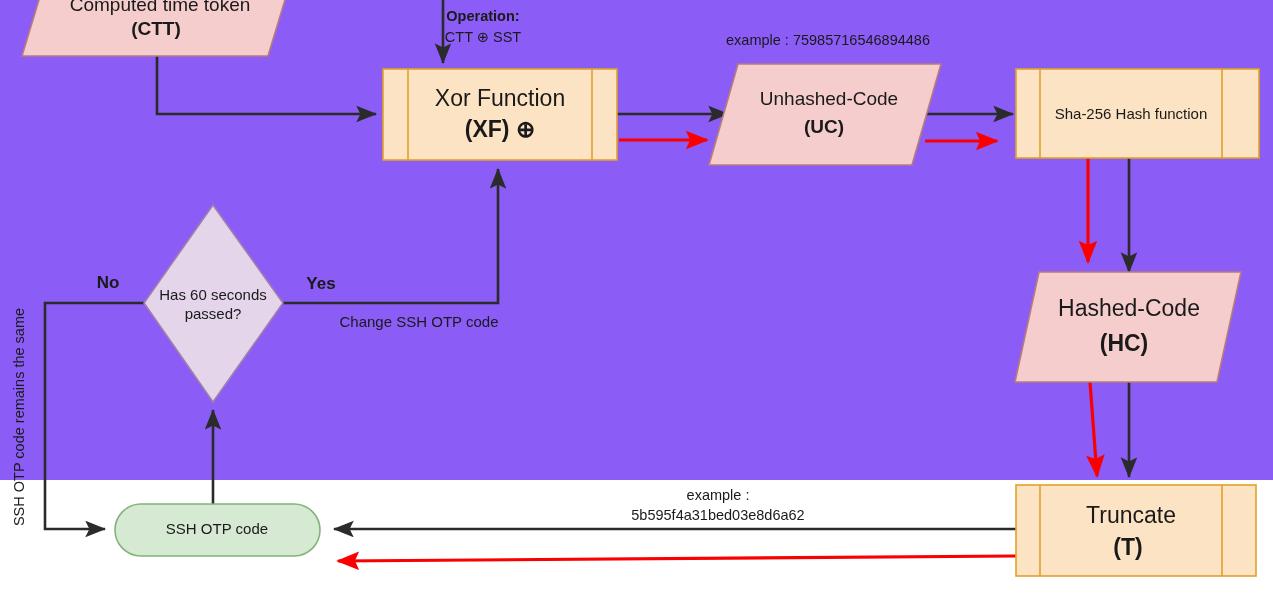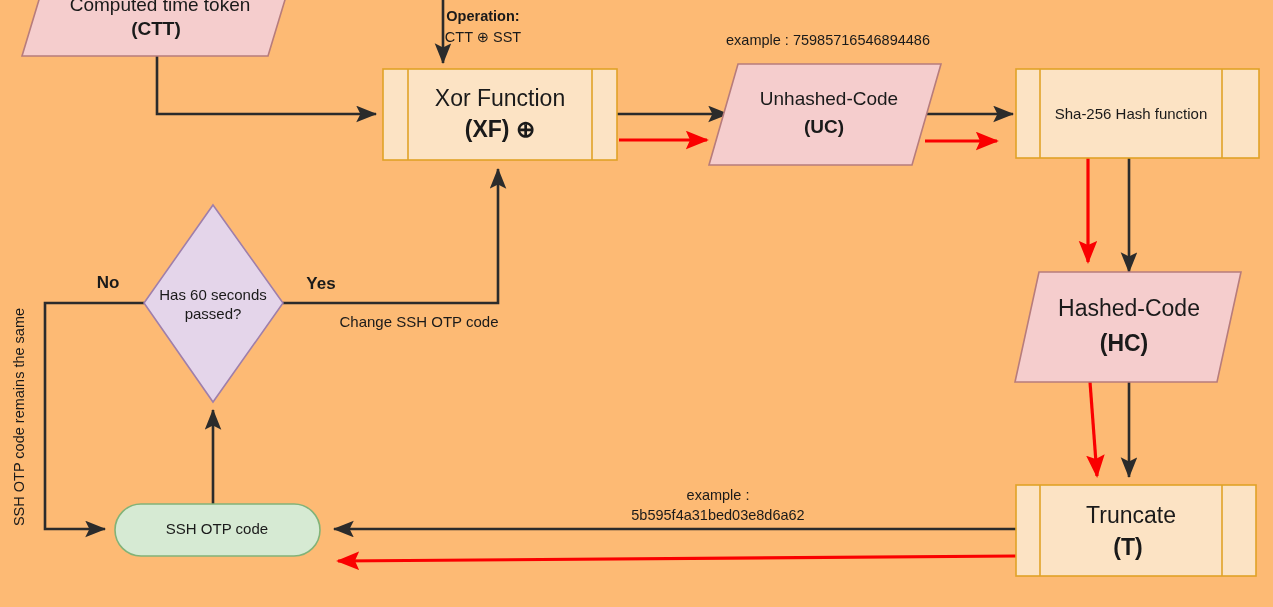--- a/index.html
+++ b/index.html
@@ -9,22 +9,22 @@
   }
   body {
     width: 1273px;
     height: 607px;
     overflow: hidden;
     font-family: "Liberation Sans", sans-serif;
   }
   #diagram-root {
     position: relative;
     width: 1273px;
-    height: 607px;
-    background: #fdba74;
+    height: 480px;
+    background: #8b5cf6;
   }
   svg#flow {
     position: absolute;
     top: 0;
     left: 0;
     width: 1273px;
     height: 607px;
     display: block;
   }
   .node-shape { stroke-width: 1.6; }

